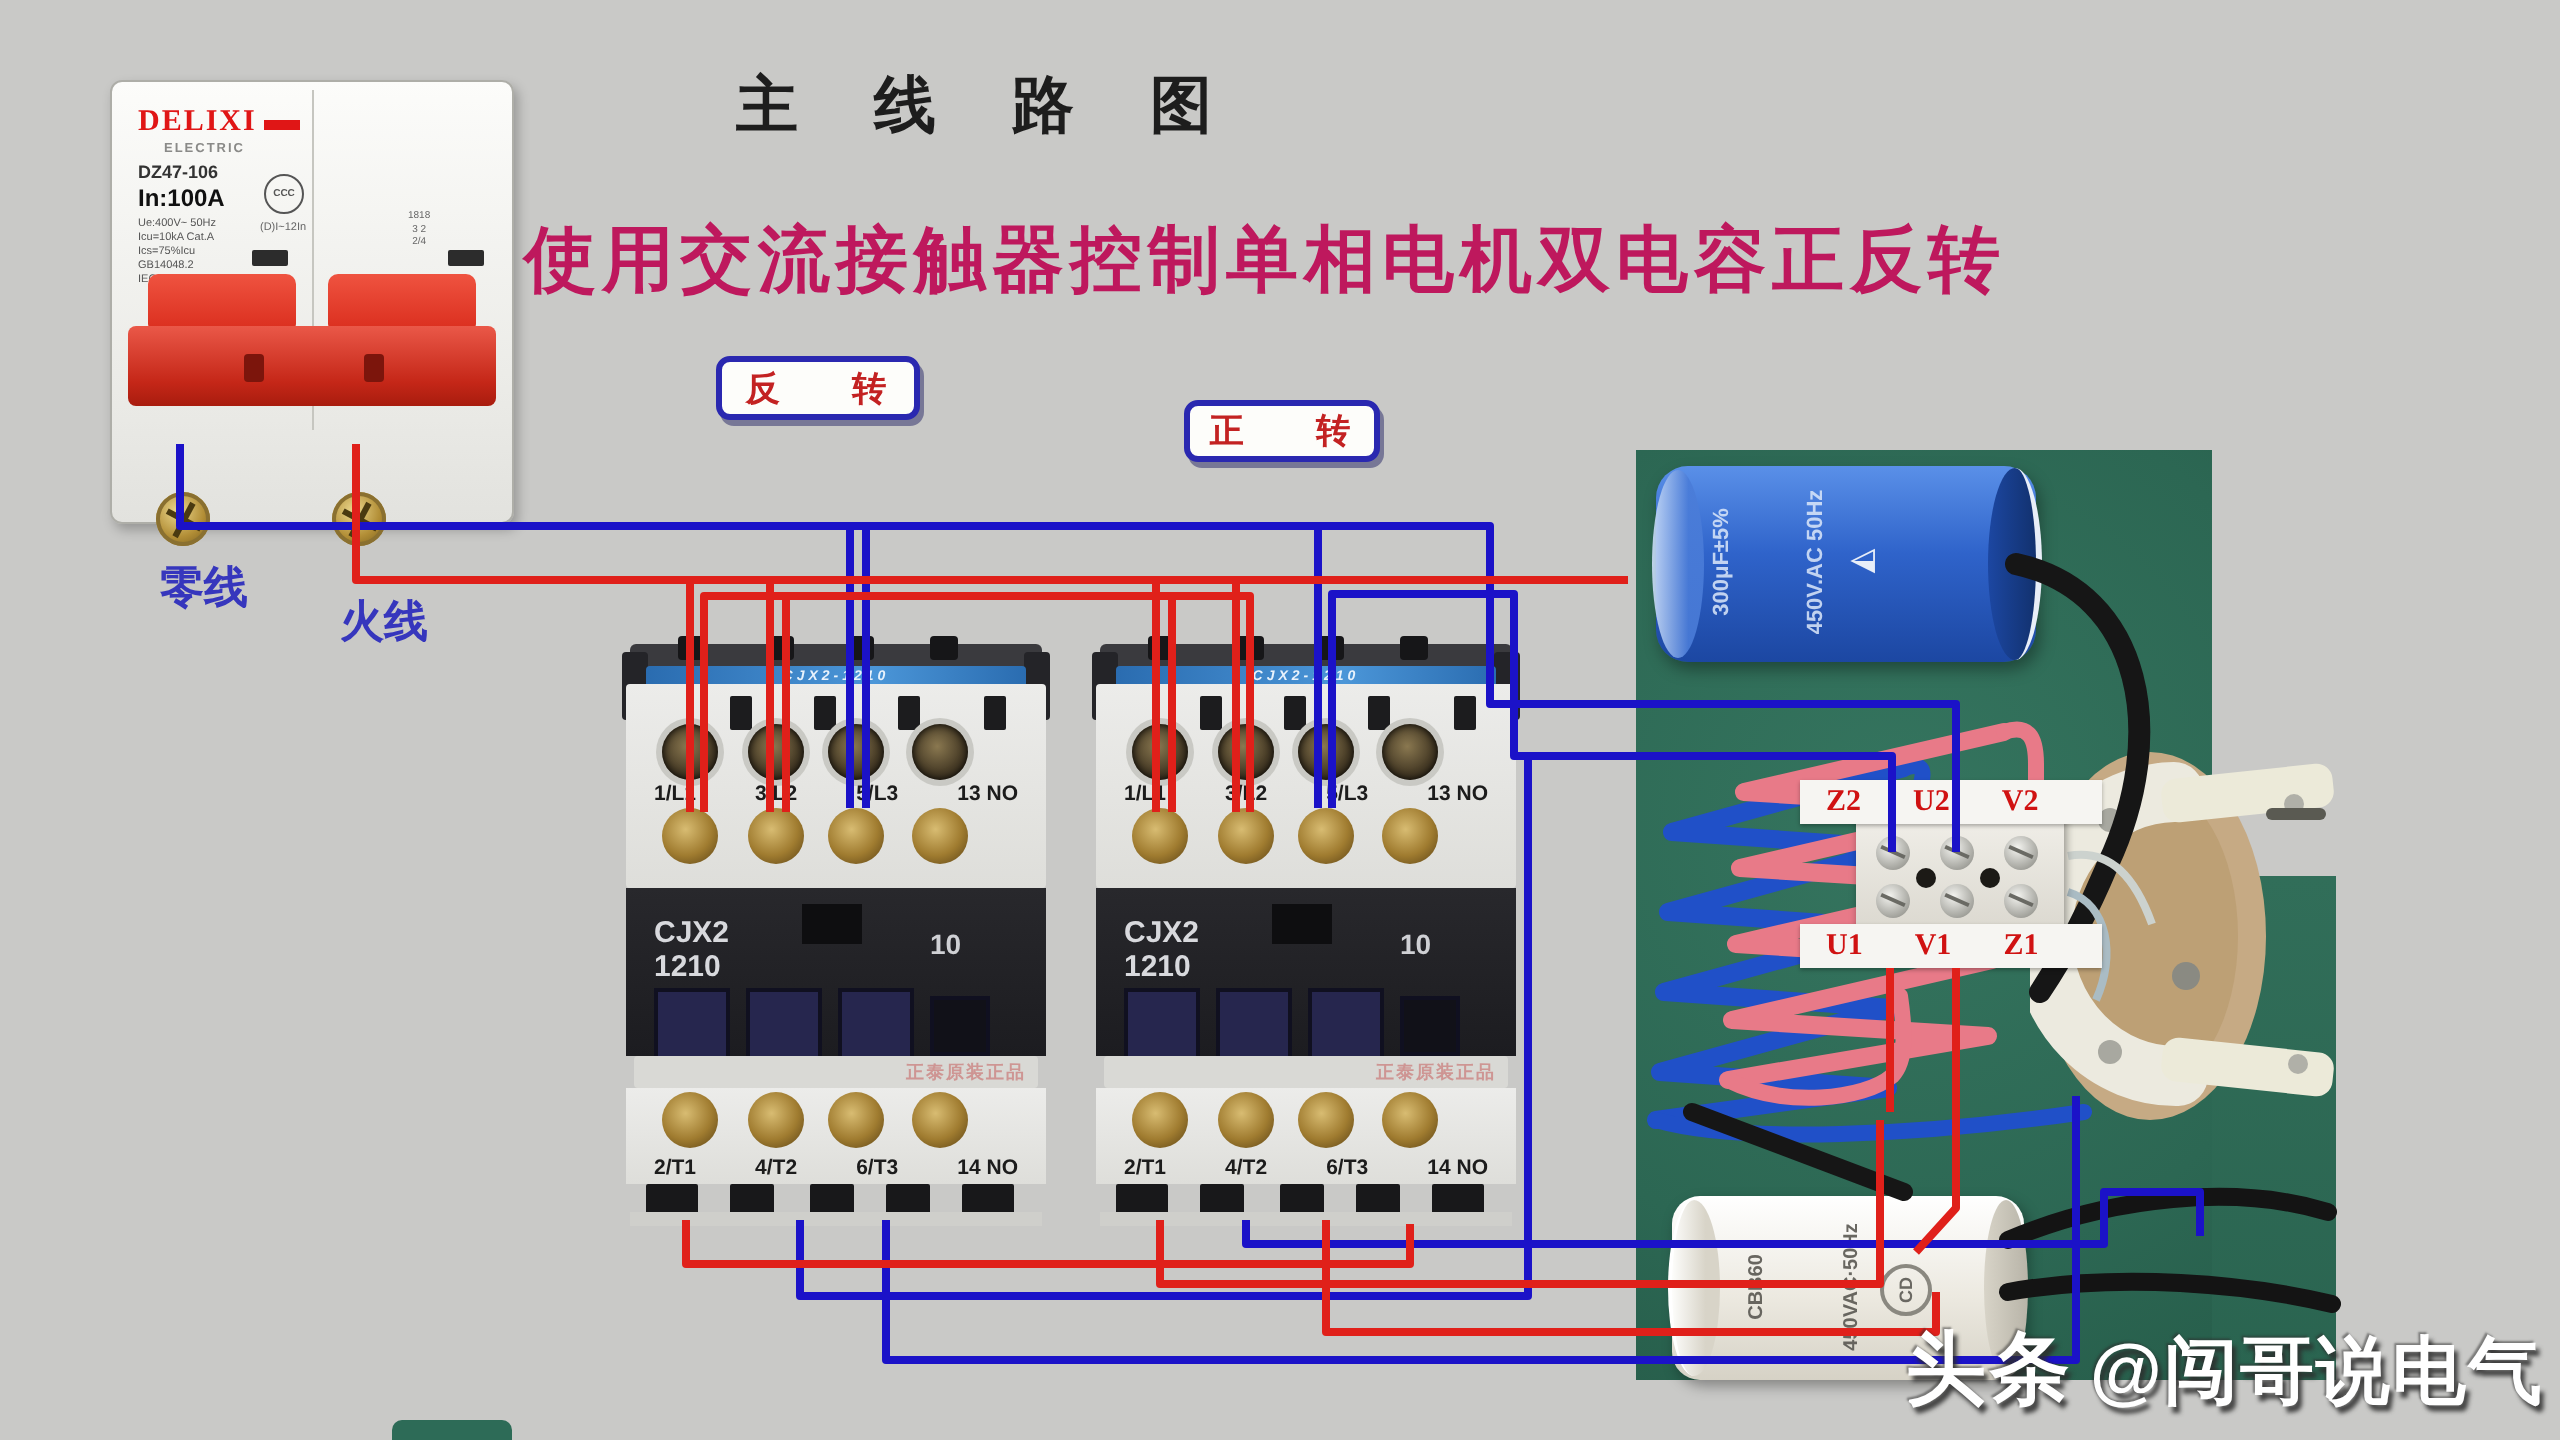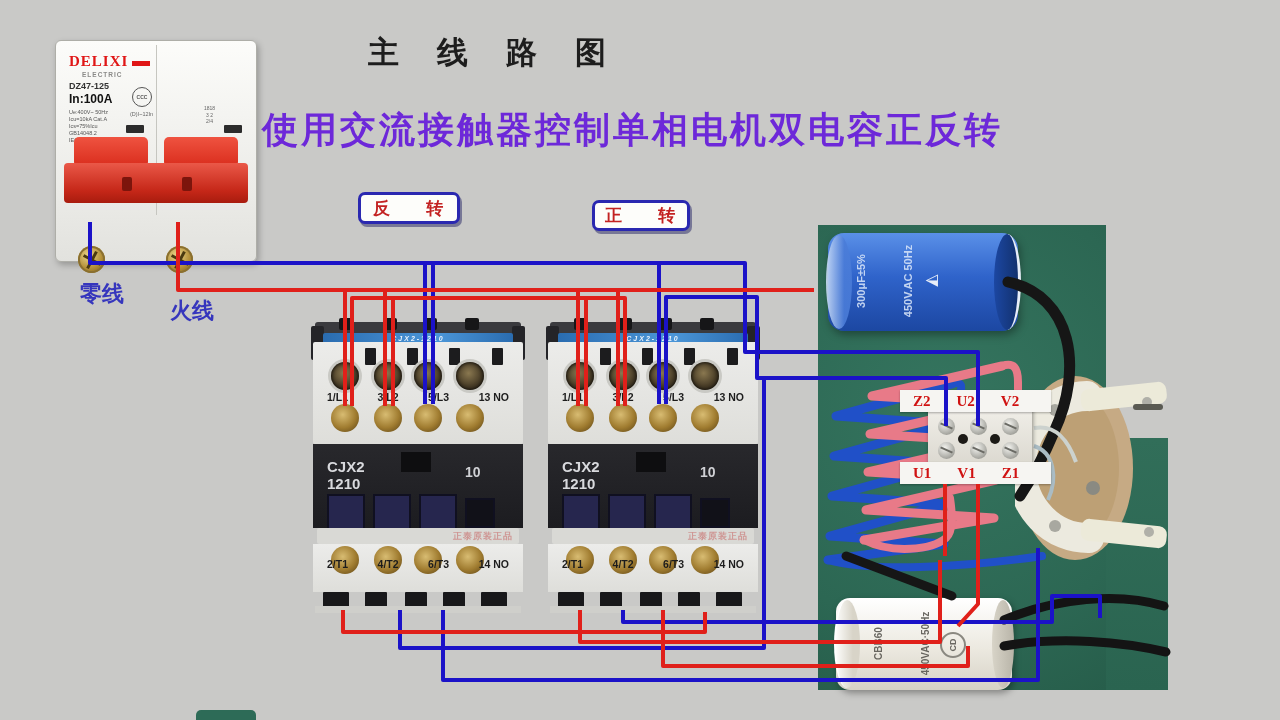--- a/index.html
+++ b/index.html
@@ -4,32 +4,32 @@
 <style>
   html,body{margin:0;padding:0}
   body{width:1280px;height:720px;position:relative;overflow:hidden;
        background:#c9c9c7;font-family:"Liberation Sans","DejaVu Sans",sans-serif}
   .abs{position:absolute}
 
   
   .title{left:368px;top:32px;width:340px;font:bold 31px "Liberation Serif","DejaVu Serif",serif;
          color:#1d1d1d;letter-spacing:38px;white-space:nowrap}
   .subtitle{left:262px;top:106px;font:bold 36px "Liberation Serif","DejaVu Serif",serif;
-            color:#6d28d9;letter-spacing:3px;white-space:nowrap}
+            color:#be185d;letter-spacing:3px;white-space:nowrap}
   .wlabel{font:bold 22px "Liberation Serif","DejaVu Serif",serif;color:#3636bd}
   .lbl-neutral{left:80px;top:279px}
   .lbl-live{left:170px;top:296px}
 
   
   .pbtn{border:3px solid #2a28b0;border-radius:7px;background:#fdfdfa;
         box-shadow:2px 3px 0 rgba(20,20,90,.45);color:#c32222;
         font:bold 17px "Liberation Serif",serif;letter-spacing:16px;
         display:flex;align-items:center;justify-content:center;white-space:nowrap;
         padding-left:14px}
-  .pbtn.rev{left:358px;top:192px;width:82px;height:26px}
+  .pbtn.rev{left:358px;top:178px;width:82px;height:26px}
   .pbtn.fwd{left:592px;top:200px;width:78px;height:25px}
 
   
   .breaker{left:55px;top:40px;width:200px;height:220px;border-radius:6px;
            background:linear-gradient(#fcfcfa,#ebebe7 70%,#e2e2de);
            border:1px solid #aeaea8;box-shadow:2px 3px 6px rgba(0,0,0,.25)}
   .bk-div{left:100px;top:4px;width:1px;height:170px;background:#c6c6c0}
   .bk-brand{left:13px;top:12px;font:bold 15px "Liberation Serif",serif;color:#e01616;letter-spacing:1px}
   .bk-brand::after{content:"";display:inline-block;width:18px;height:5px;background:#e01616;margin-left:4px}
   .bk-sub{left:26px;top:30px;font:bold 6.5px "Liberation Sans",sans-serif;color:#8a8a88;letter-spacing:1px}
@@ -78,21 +78,21 @@
   .ct-mpost.m1{left:52px}.ct-mpost.m2{left:94px}.ct-mpost.m3{left:136px}.ct-mpost.m4{left:179px}
   .ct-circ{position:absolute;width:28px;height:28px;border-radius:50%}
   .ct-circ.dark{background:radial-gradient(circle at 45% 40%,#8a7850,#4a3e28 55%,#2c2418);
                 box-shadow:0 0 0 3px #c9c9c4, inset 0 0 4px #000}
   .ct-circ.brass{background:radial-gradient(circle at 42% 38%,#d8bc72,#a07c30 55%,#584014);
                  box-shadow:0 0 0 3px #cccccac, inset 0 0 0 2px rgba(0,0,0,.3)}
   .ct-circ.r1{top:20px}.ct-circ.r2{top:62px}
   .ct-circ.t1{left:18px}.ct-circ.t2{left:61px}.ct-circ.t3{left:101px}.ct-circ.t4{left:143px}
   .ct-labels{position:absolute;top:49px;left:0;right:0;display:flex;justify-content:space-between;
              padding:0 14px 0 14px;font:bold 10.5px "Liberation Sans",sans-serif;color:#1c1c1c;white-space:nowrap}
-  .ct-labels.low{top:14px}
+  .ct-labels.low{top:34px}
   .ct-body{position:absolute;top:122px;left:0;width:210px;height:84px;
            background:linear-gradient(#28282c,#1c1c20)}
   .ct-model{position:absolute;left:14px;top:14px;font:bold 15px "Liberation Sans",sans-serif;color:#d8d9dd}
   .ct-model2{position:absolute;left:14px;top:31px;font:bold 15px "Liberation Sans",sans-serif;color:#d8d9dd}
   .ct-aux{position:absolute;left:152px;top:20px;font:bold 14px "Liberation Sans",sans-serif;color:#cfd0d4}
   .ct-bwin{position:absolute;top:8px;left:88px;width:30px;height:20px;background:#0e0e10}
   .ct-win{position:absolute;top:50px;width:34px;height:32px;background:#26264e;border:2px solid #101020}
   .ct-win.w1{left:14px}.ct-win.w2{left:60px}.ct-win.w3{left:106px}
   .ct-win.w4{left:152px;width:26px;height:26px;top:54px;background:#111118}
   .ct-strip2{position:absolute;top:206px;left:4px;width:202px;height:16px;background:#d9d9d5;
@@ -176,21 +176,21 @@
 <div class="abs wlabel lbl-neutral">零线</div>
 <div class="abs wlabel lbl-live">火线</div>
 
 <div class="abs pbtn rev">反 转</div>
 <div class="abs pbtn fwd">正 转</div>
 
 <div class="abs breaker">
   <div class="abs bk-div"></div>
   <div class="abs bk-brand">DELIXI</div>
   <div class="abs bk-sub">ELECTRIC</div>
-  <div class="abs bk-model">DZ47-125</div>
+  <div class="abs bk-model">DZ47-106</div>
   <div class="abs bk-rating">In:100A</div>
   <div class="abs bk-cert">CCC</div>
   <div class="abs bk-aux">(D)I~12In</div>
   <div class="abs bk-specs">
     <span>Ue:400V~  50Hz</span>
     <span>Icu=10kA  Cat.A</span>
     <span>Ics=75%Icu</span>
     <span>GB14048.2</span>
     <span>IEC60947-2</span>
   </div>
@@ -441,14 +441,16 @@
     <polyline class="w-l" points="586,298 586,406" stroke="#e0201a"></polyline>
     <polyline class="w-l" points="343,610 343,632 705,632 705,612" stroke="#e0201a"></polyline>
     <polyline class="w-l" points="580,610 580,642 940,642 940,560" stroke="#e0201a"></polyline>
     <polyline class="w-l" points="663,610 663,666 968,666 968,646" stroke="#e0201a"></polyline>
     <polyline class="w-l" points="978,484 978,604 958,626" stroke="#e0201a"></polyline>
     <polyline class="w-l" points="945,484 945,556" stroke="#e0201a"></polyline>
   </g>
 </svg>
 
 <div class="abs wmark">
+  <span class="site">头条</span>
+  <span class="handle">@闯哥说电气</span>
 </div>
 <div class="abs green-tab"></div>
 
 </body></html>

